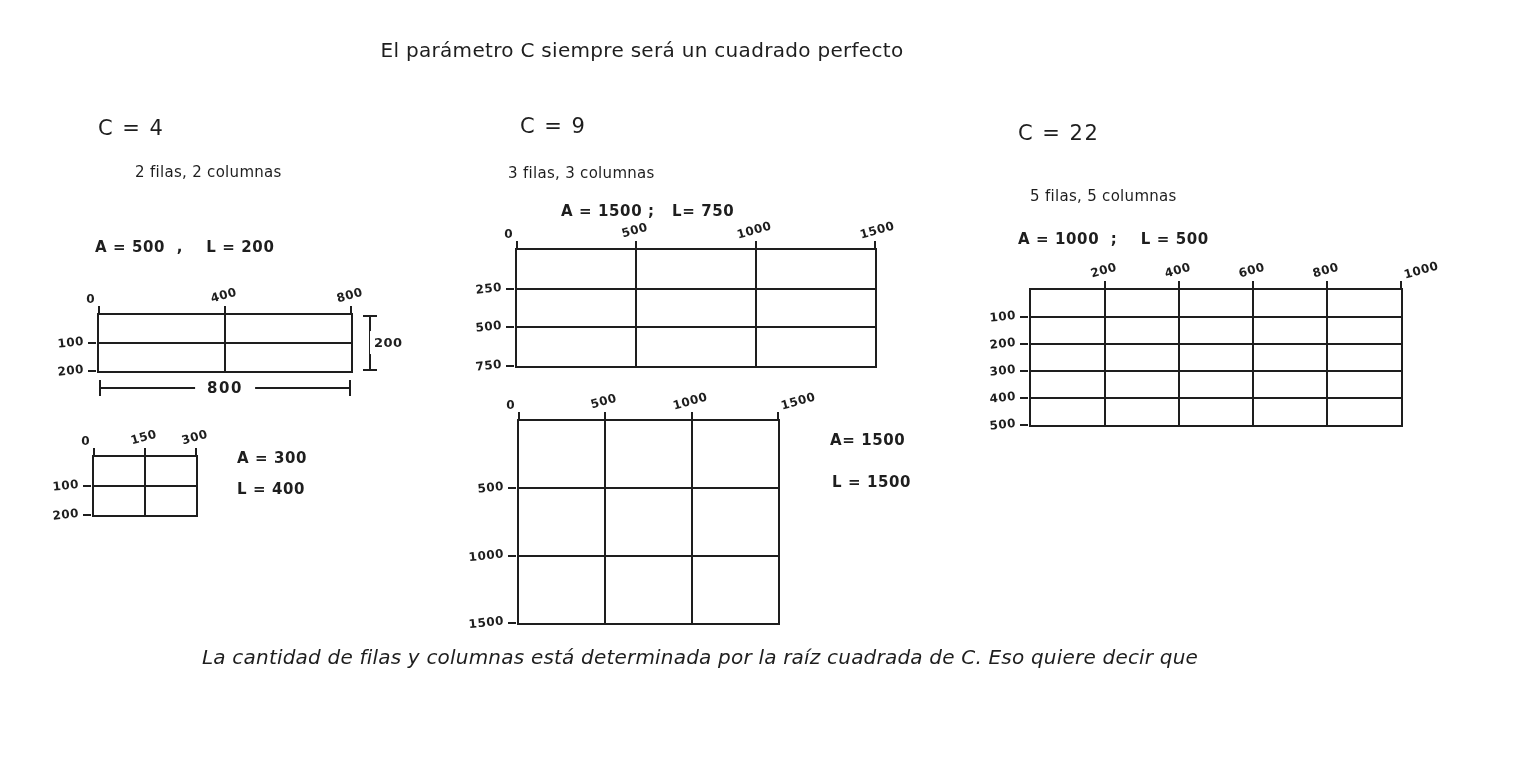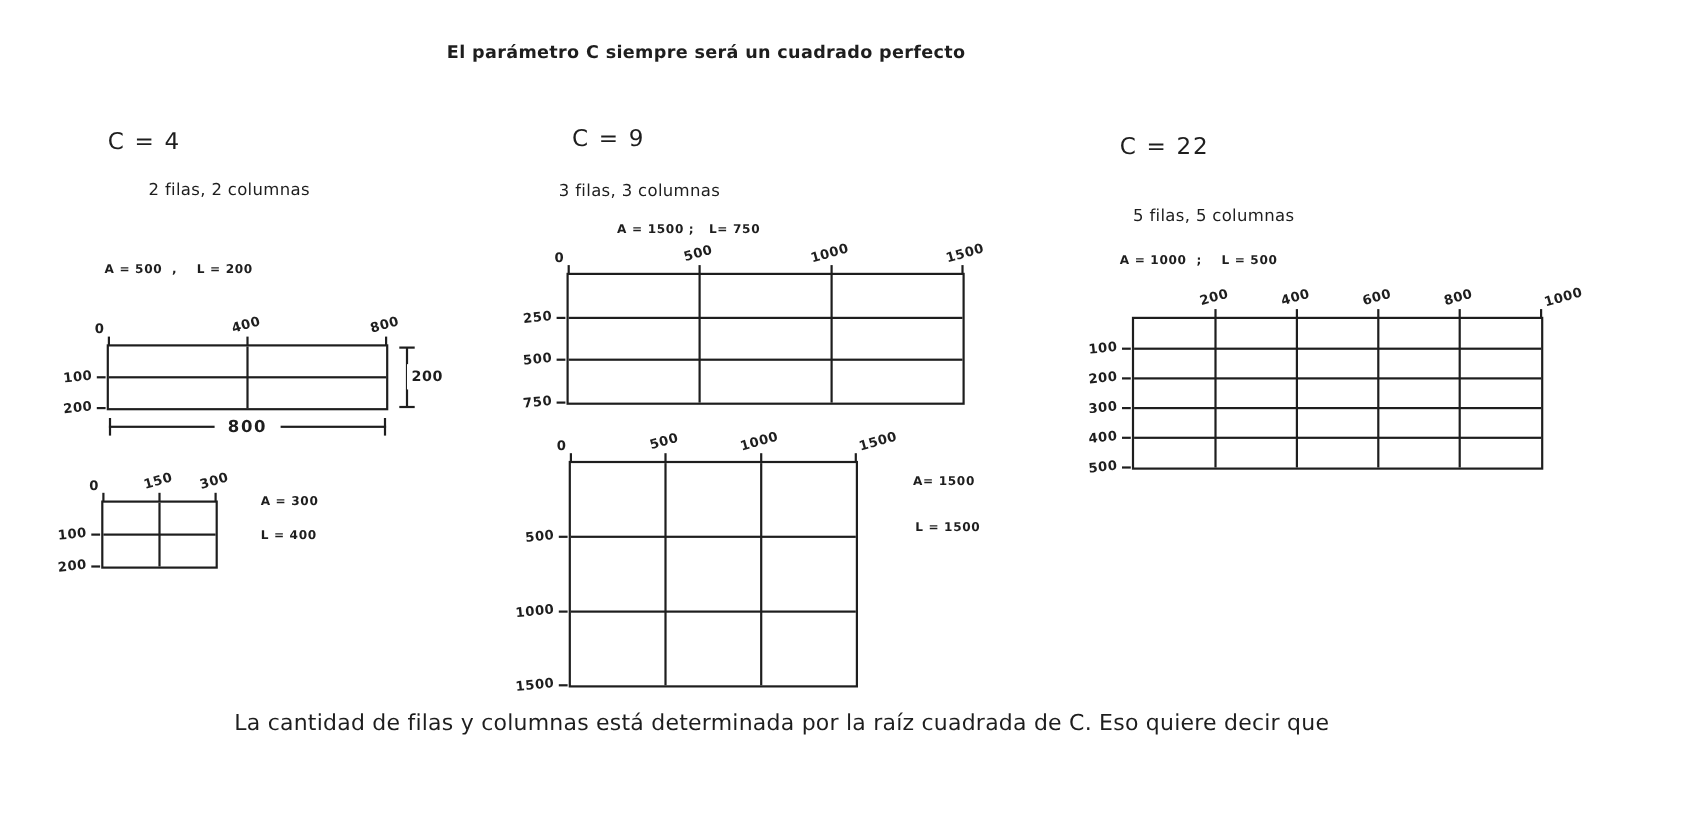--- a/index.html
+++ b/index.html
@@ -2,24 +2,24 @@
 <html><head>
 <meta charset="utf-8">
 <style>
   :root { --ink: #1e1e1e; }
   html,body{margin:0;padding:0;background:#fff;}
   .board{
     position:relative; width:1532px; height:757px; background:#ffffff;
     font-family:"DejaVu Sans", sans-serif; color:var(--ink); overflow:hidden;
   }
   .hand{position:absolute; color:var(--ink); white-space:pre;}
-  .title{left:0; top:38px; width:1284px; text-align:center; font-size:16px; font-weight:700; letter-spacing:0.3px;}
+  .title{left:0; top:38px; width:1284px; text-align:center; font-size:20px; font-weight:400; letter-spacing:0.3px;}
   .h1{font-size:21px; font-weight:500; letter-spacing:1.5px;}
   .h2{font-size:15px; font-weight:500; letter-spacing:0.3px;}
-  .params{font-size:11px; font-weight:700; letter-spacing:0.6px;text-align:right;}
+  .params{font-size:15px; font-weight:700; letter-spacing:0.6px;text-align:right;}
   .footer-line{font-size:20px; font-weight:500; letter-spacing:0.2px;}
 
   .grid{position:absolute; border:2px solid var(--ink); box-sizing:border-box;}
   .vline{position:absolute; top:0; bottom:0; width:2px; background:var(--ink); transform:translateX(-1px);}
   .hline{position:absolute; left:0; right:0; height:2px; background:var(--ink); transform:translateY(-1px);}
   .ttick{position:absolute; top:-9px; height:8px; width:2px; background:var(--ink); transform:translateX(-1px);}
   .ltick{position:absolute; left:-11px; width:8px; height:2px; background:var(--ink); transform:translateY(-1px);}
   .axlab{position:absolute; font-size:12px; font-weight:700; letter-spacing:0.5px; white-space:nowrap; color:var(--ink);}
   .axlab.slant{top:-27px; transform:translateX(-55%) rotate(-16deg);}
   .axlab.zero{top:-23px; transform:translateX(-145%);}
@@ -56,21 +56,21 @@
 
   <div class="hand h1" style="left:1018px; top:121px;">C = 22</div>
   <div class="hand h2" style="left:1030px; top:187px;">5 filas, 5 columnas</div>
   <div class="hand params" style="left:1018px; top:230px;">A = 1000  ;    L = 500</div>
 
   <div class="hand params" style="left:237px; top:449px;">A = 300</div>
   <div class="hand params" style="left:237px; top:480px;">L = 400</div>
   <div class="hand params" style="left:830px; top:431px;">A= 1500</div>
   <div class="hand params" style="left:832px; top:473px;">L = 1500</div>
 
-  <div class="hand footer-line" style="left:213px; top:645px;">La cantidad de filas y columnas está determinada por la raíz cuadrada de C. Eso quiere decir que</div>
+  <div class="hand footer-line" style="left:202px; top:645px;font-style:italic;">La cantidad de filas y columnas está determinada por la raíz cuadrada de C. Eso quiere decir que</div>
 
   <div id="grids-layer">
       <div class="grid" style="left: 97px; top: 313px; width: 256px; height: 60px;">
         <div class="vline" style="left: 50%;"></div>
         <div class="hline" style="top: 50%;"></div>
         <div class="ttick" style="left: 0%;"></div>
         <div class="axlab zero" style="left: calc(0% + 0px);">0</div>
         <div class="ttick" style="left: 50%;"></div>
         <div class="axlab slant" style="left: calc(50% + 0px);">400</div>
         <div class="ttick" style="left: 100%;"></div>

